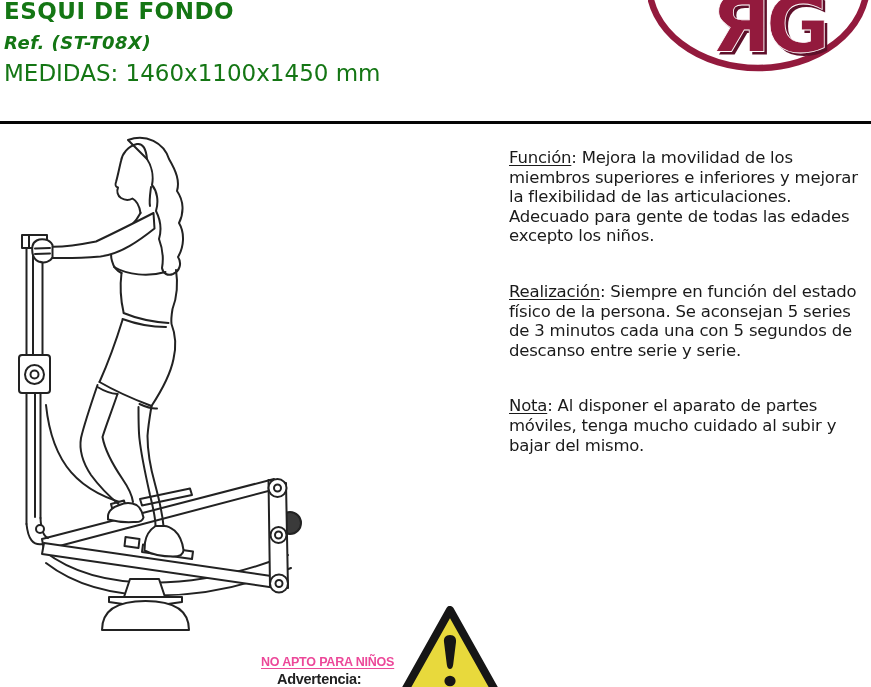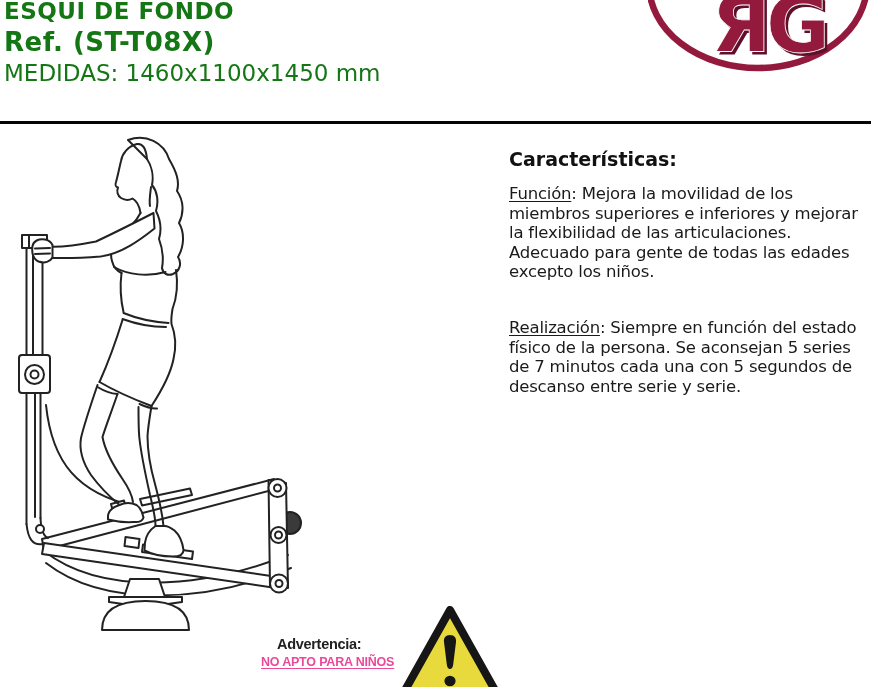--- a/index.html
+++ b/index.html
@@ -3,33 +3,33 @@
 <meta charset="utf-8">
 <style>
   html,body{margin:0;padding:0;}
   body{
     width:871px;height:687px;position:relative;overflow:hidden;
     background:#ffffff;font-family:"DejaVu Sans",sans-serif;color:#1a1a1a;
   }
   
   .header-title{position:absolute;left:4px;top:-4px;color:#147614;}
   .header-title .t1{font-size:23px;font-weight:bold;line-height:31px;letter-spacing:.5px;}
-  .header-title .t2{font-size:26px;font-weight:bold;line-height:31px;letter-spacing:.5px;}
+  .header-title .t2{font-size:18px;font-weight:bold;line-height:31px;letter-spacing:.5px;font-style:italic;}
   .header-title .t3{font-size:23px;font-weight:normal;line-height:31px;text-align:right;}
   .logo-box{position:absolute;left:648px;top:0;width:223px;height:72px;overflow:hidden;}
   .rule{position:absolute;left:0;top:121px;width:871px;height:3px;background:#050505;}
   
   .figure-box{position:absolute;left:0;top:127px;width:500px;height:560px;}
   
   .char-col{position:absolute;left:509px;top:148px;width:357px;}
   .char-col h2{font-size:19px;font-weight:bold;margin:0 0 14px 0;color:#111;}
   .char-col p{font-size:16.5px;line-height:19.6px;margin:0 0 36px 0;letter-spacing:-0.2px;}
   .char-col p .lead{text-decoration:underline;text-underline-offset:2px;text-align:center;}
   
-  .warn-label{position:absolute;left:277px;top:636px;font-family:"Liberation Sans",sans-serif;
+  .warn-label{position:absolute;left:277px;top:671px;font-family:"Liberation Sans",sans-serif;
               font-weight:bold;font-size:14.5px;color:#222;letter-spacing:-0.3px;}
   .warn-text{position:absolute;left:261px;top:655px;font-family:"Liberation Sans",sans-serif;
              font-weight:bold;font-size:12.5px;color:#ec4899;text-decoration:underline;
              text-underline-offset:2px;letter-spacing:-0.2px;}
   .warn-tri{position:absolute;left:398px;top:606px;width:104px;height:81px;overflow:hidden;}
 </style>
 </head>
 <body>
 
 <div class="header-title">
@@ -123,23 +123,23 @@
     <path fill="#fff" d="M153.5 86 C132 97 112 107 96 114.5 C76 118.5 59 120.5 46.5 119.5 L44.5 130.5 C61 131.5 81 131 100.5 129.5 C121 127 140 113 154.5 101.5 Z"></path>
 
     <path fill="#fff" d="M45 112.5 C38.5 111.5 33.5 114 32.5 119 C31.5 126 33.5 132 38.5 134.5 C44.5 136.5 50.5 135 52.5 130 L52.5 118 C50.5 114 48 113 45 112.5 Z"></path>
     <path d="M35 121.5 L50 121"></path>
     <path d="M35 127 L50 126.5"></path>
   </g>
 </svg>
 </div>
 
 <div class="char-col">
-  <h2>Características:</h2>
   <p><span class="lead">Función</span><span>: Mejora la movilidad de los miembros superiores e inferiores y mejorar la flexibilidad de las articulaciones. Adecuado para gente de todas las edades excepto los niños.</span></p>
-  <p><span class="lead">Realización</span><span>: Siempre en función del estado físico de la persona. Se aconsejan 5 series de 7 minutos cada una con 5 segundos de descanso entre serie y serie.</span></p>
+  <p><span class="lead">Realización</span><span>: Siempre en función del estado físico de la persona. Se aconsejan 5 series de 3 minutos cada una con 5 segundos de descanso entre serie y serie.</span></p>
+  <p><span class="lead">Nota</span><span>: Al disponer el aparato de partes móviles, tenga mucho cuidado al subir y bajar del mismo.</span></p>
 </div>
 
 <div class="warn-label">Advertencia:</div>
 <div class="warn-text">NO APTO PARA NIÑOS</div>
 <div class="warn-tri">
   <svg width="104" height="95" viewBox="0 0 104 95">
     <path d="M52 4 L98 86 Q102 93 94 93 L10 93 Q2 93 6 86 Z" fill="#e8d93c" stroke="#161616" stroke-width="8" stroke-linejoin="round"></path>
     <path d="M52 29 C47.5 29 45.5 32 46 36 L48.8 58.5 C49.2 61.5 50.4 63 52 63 C53.6 63 54.8 61.5 55.2 58.5 L58 36 C58.5 32 56.5 29 52 29 Z" fill="#161616"></path>
     <ellipse cx="52" cy="75" rx="5.6" ry="5.2" fill="#161616"></ellipse>
   </svg>

